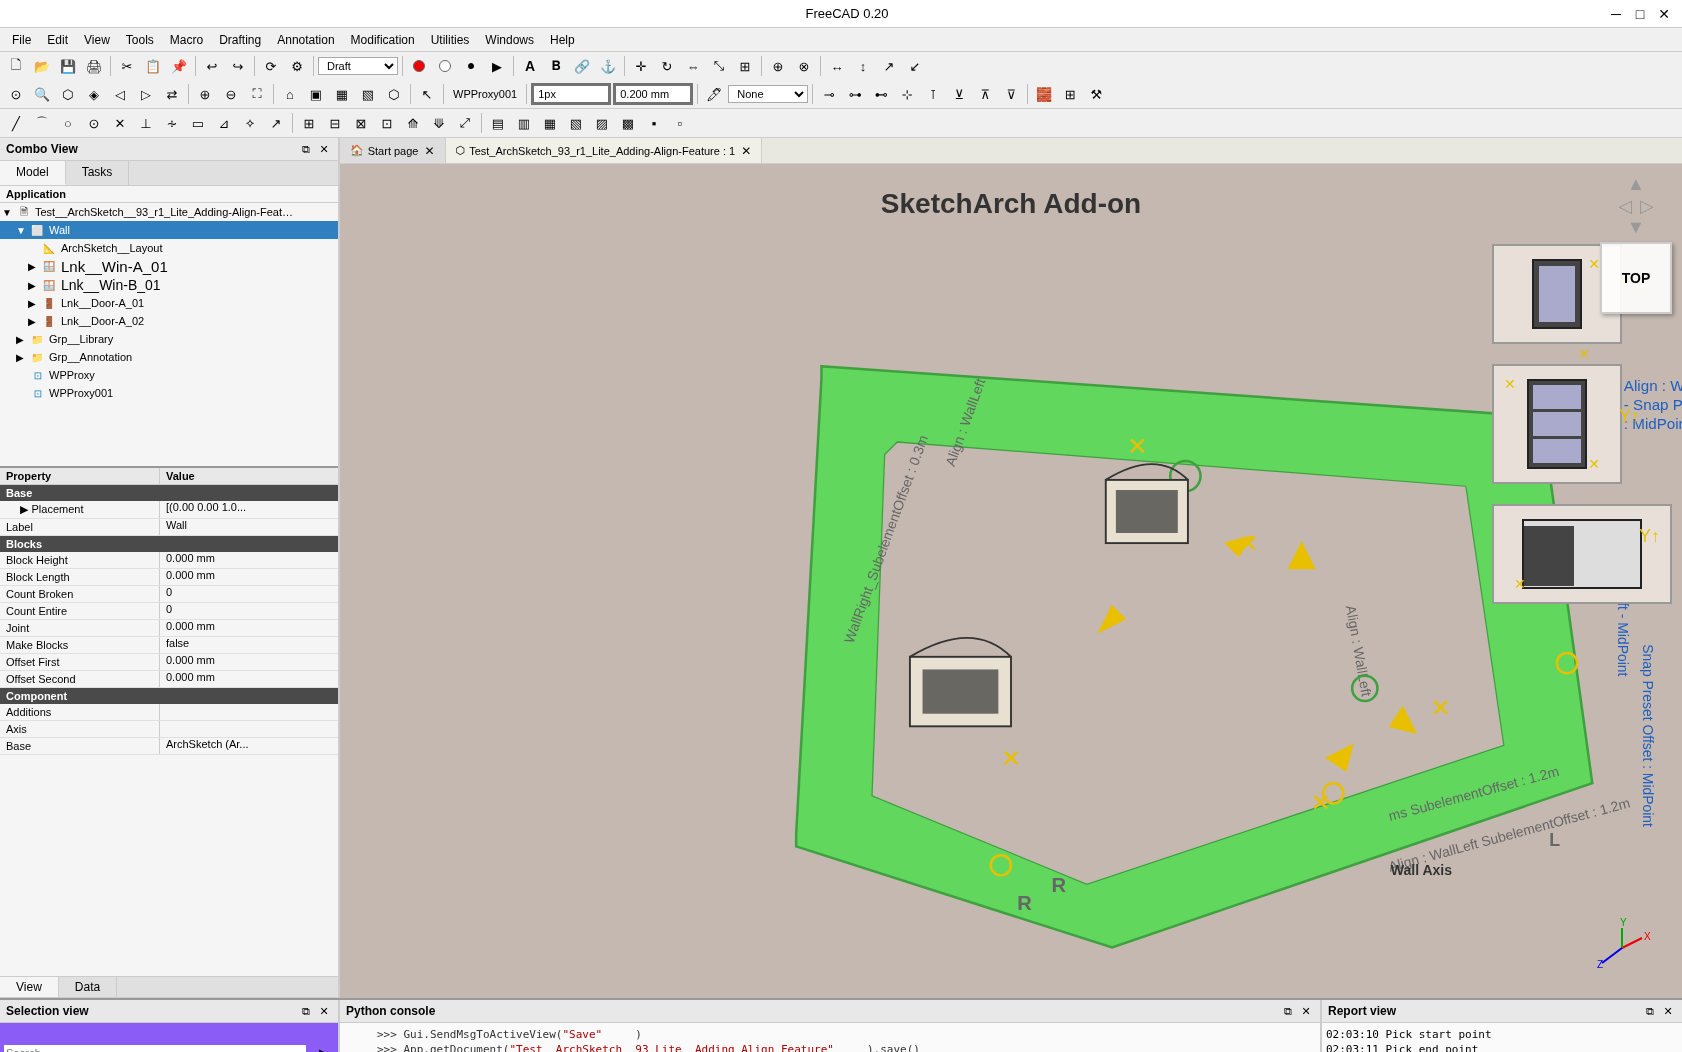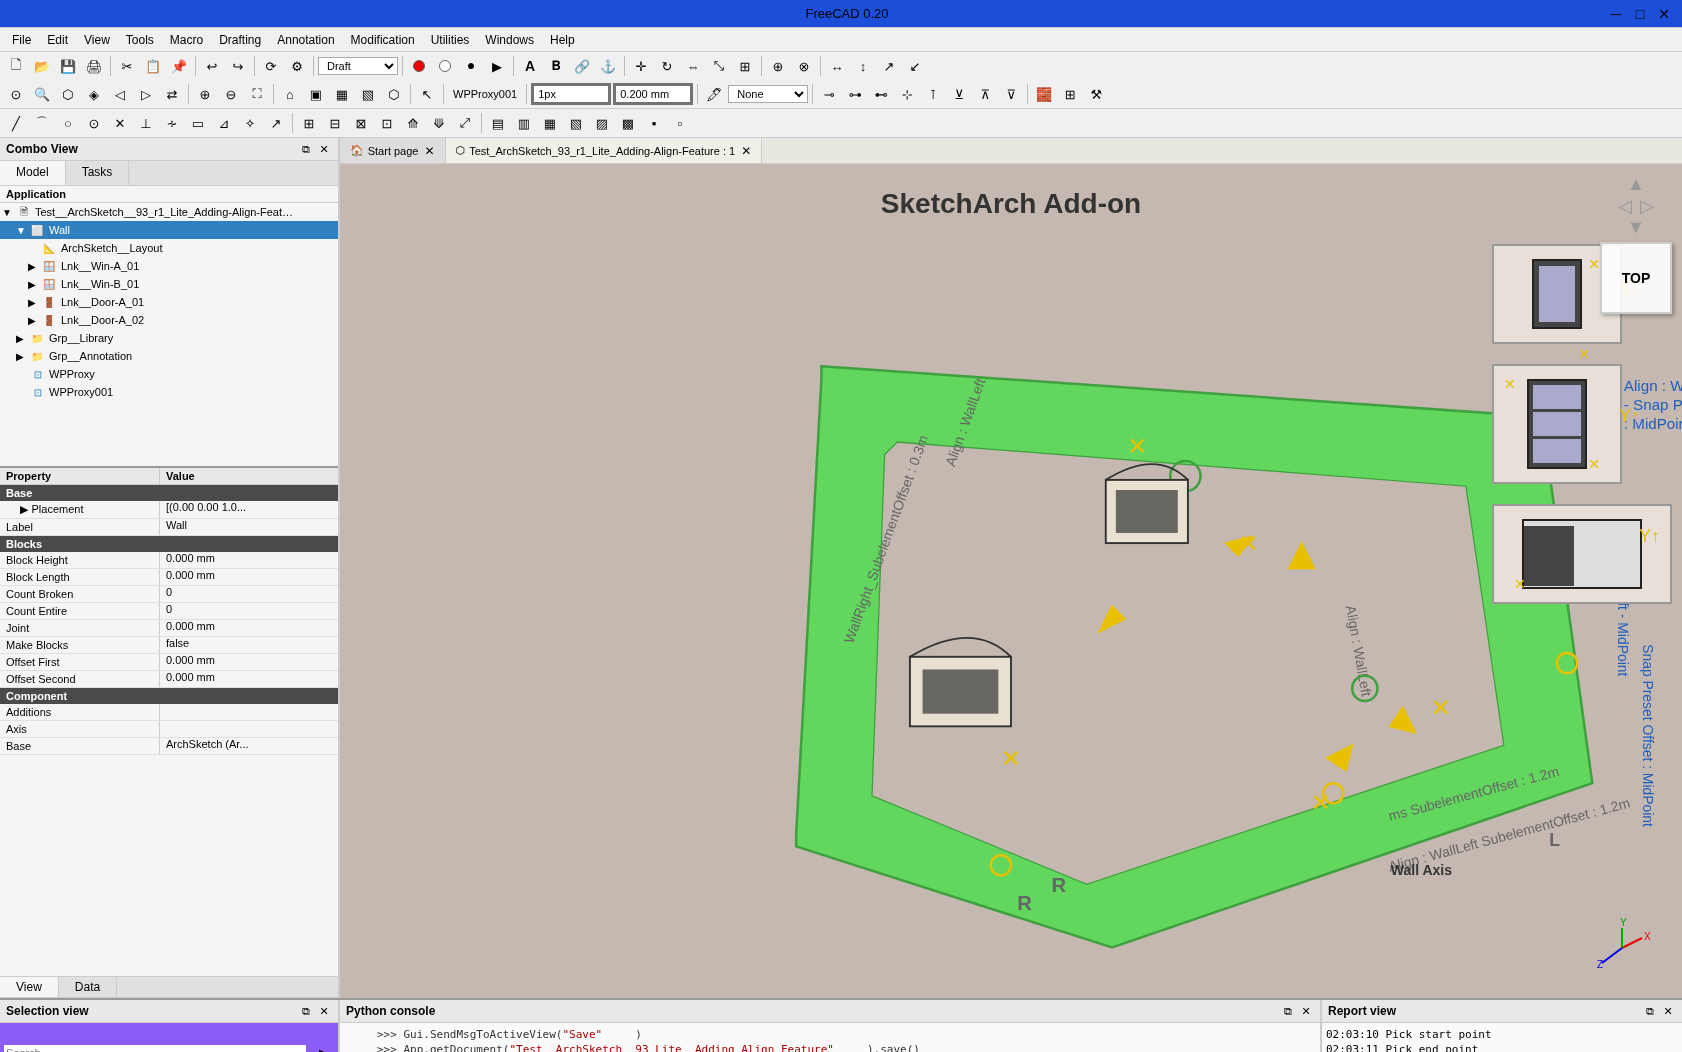--- a/index.html
+++ b/index.html
@@ -1,20 +1,20 @@
 <!DOCTYPE html>
 <html><head>
   <meta charset="utf-8">
   <style>
     * { margin: 0; padding: 0; box-sizing: border-box; }
     body { width: 1682px; height: 1052px; overflow: hidden; font-family: 'Segoe UI', Arial, sans-serif; font-size: 12px; background: #d4c8c0; }
 
     
     #titlebar {
-      width: 100%; height: 28px; background: #1d4ed8;
+      width: 100%; height: 28px; background: #ffffff;
       display: flex; align-items: center; justify-content: space-between;
       border-bottom: 1px solid #ccc; padding: 0 8px;
     }
     #titlebar-title { flex: 1; text-align: center; font-size: 13px; }
     #titlebar-controls { display: flex; gap: 4px; }
     .title-btn { width: 20px; height: 20px; border: none; background: transparent; cursor: pointer; font-size: 14px; }
 
     
     #menubar {
       width: 100%; height: 24px; background: #f0f0f0;
@@ -554,26 +554,26 @@
         <span style="font-size:11px">Wall</span>
       </div>
       <div class="tree-item indent-2">
         <span class="tree-arrow" style="visibility:hidden">▶</span>
         <span class="tree-icon" style="color:#5080c0">📐</span>
         <span style="font-size:11px">ArchSketch__Layout</span>
       </div>
       <div class="tree-item indent-2">
         <span class="tree-arrow">▶</span>
         <span class="tree-icon" style="color:#6060a0">🪟</span>
-        <span style="font-size:11px">Lnk__Win-A_01</span>
+        <span style="font-size:15px">Lnk__Win-A_01</span>
       </div>
       <div class="tree-item indent-2">
         <span class="tree-arrow">▶</span>
         <span class="tree-icon" style="color:#6060a0">🪟</span>
-        <span style="font-size:11px">Lnk__Win-B_01</span>
+        <span style="font-size:14px">Lnk__Win-B_01</span>
       </div>
       <div class="tree-item indent-2">
         <span class="tree-arrow">▶</span>
         <span class="tree-icon" style="color:#6060a0">🚪</span>
         <span style="font-size:11px">Lnk__Door-A_01</span>
       </div>
       <div class="tree-item indent-2">
         <span class="tree-arrow">▶</span>
         <span class="tree-icon" style="color:#6060a0">🚪</span>
         <span style="font-size:11px">Lnk__Door-A_02</span>

